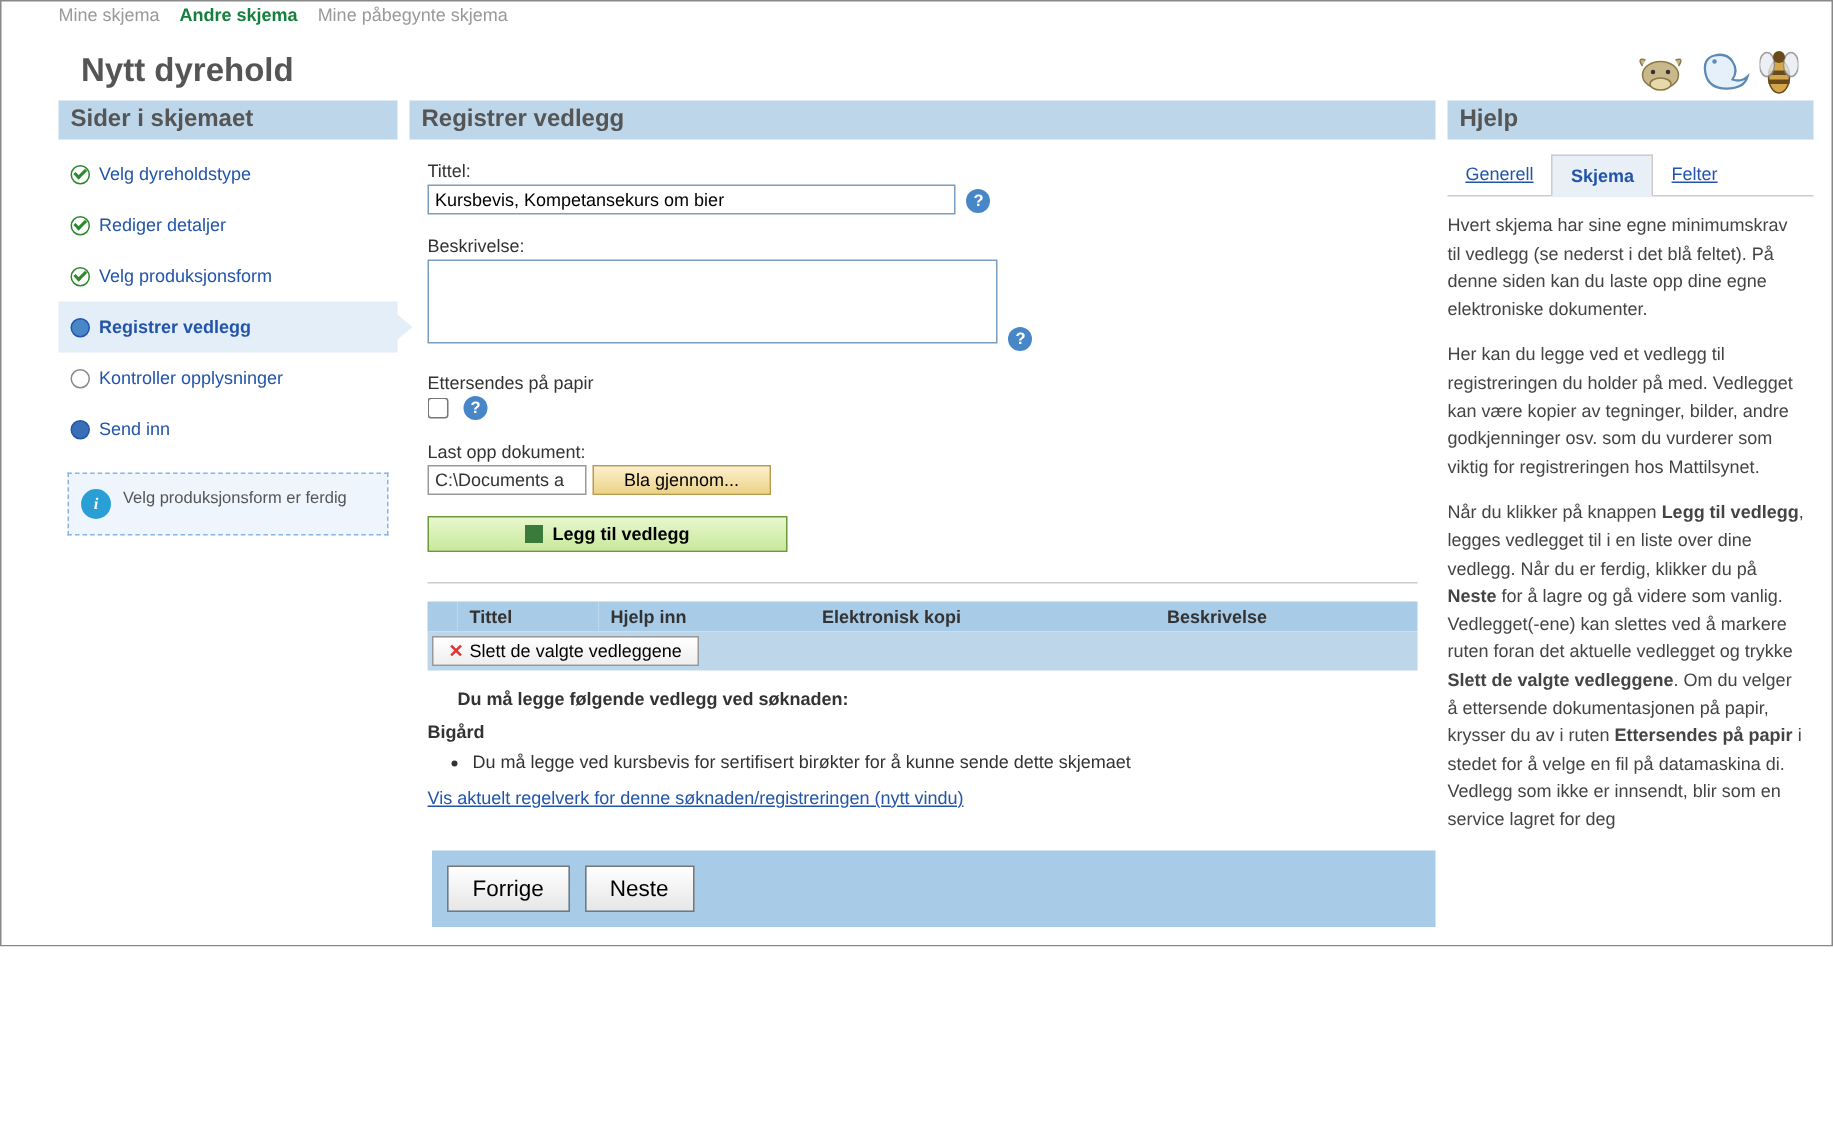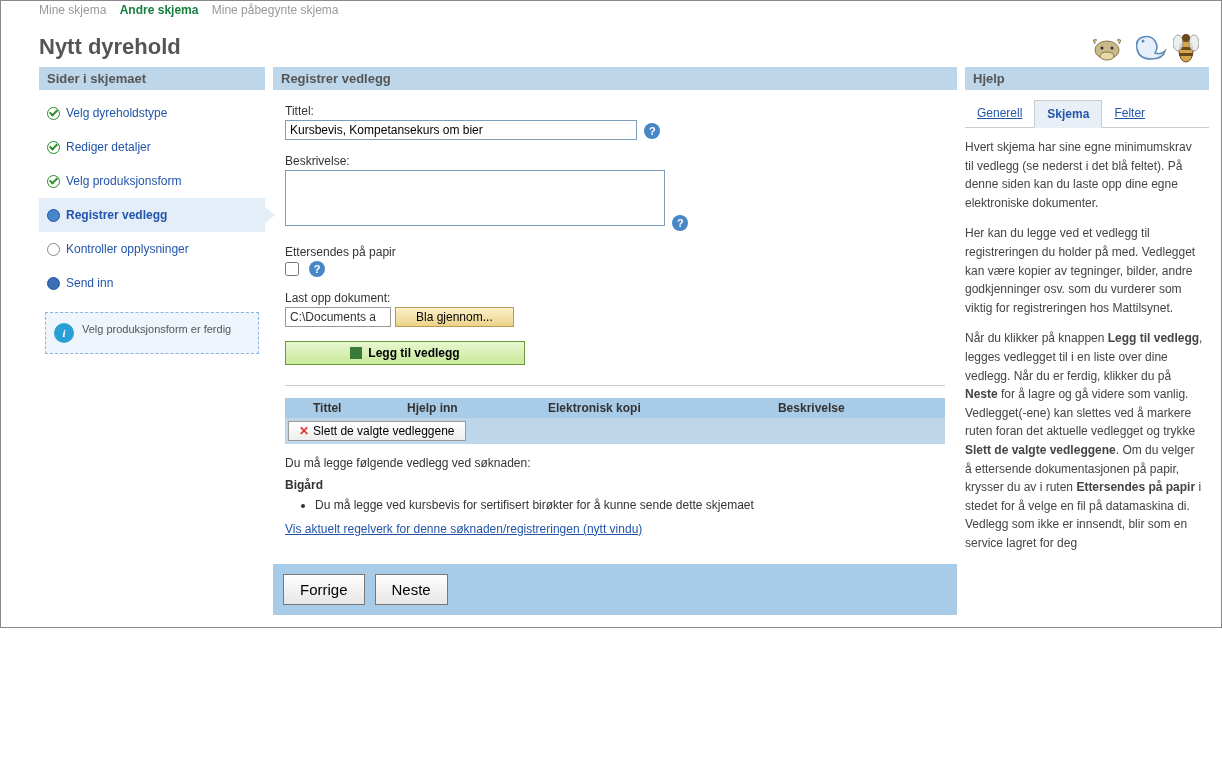--- a/index.html
+++ b/index.html
@@ -27,35 +27,36 @@
   .header-row {
     display: flex;
     justify-content: space-between;
     align-items: center;
     padding: 8px 0 2px 0;
   }
   .page-title {
     font-size: 22px;
     font-weight: bold;
     color: #555;
+    margin-left: 15px;
   }
   .header-icons { display:flex; align-items:center; gap:4px; padding-right:10px }
   .content-row {
     display: flex;
     gap: 8px;
     align-items: flex-start;
   }
   .sidebar { width: 226px; flex-shrink:0; }
   .main { width: 684px; flex-shrink:0; }
   .help-panel { flex:1; min-width:0; }
   .panel-header {
     background: #bed6ea;
     color: #555;
     font-weight: bold;
-    font-size: 13px;
+    font-size: 16px;
     padding: 4px 8px;
   }
   .sidebar ul { list-style: none; padding: 6px 0; }
   .sidebar li {
     padding: 10px 8px;
     display: flex;
     align-items: center;
     gap: 6px;
   }
   .sidebar li a {
@@ -163,30 +164,31 @@
     background:#bed6ea;
     padding:3px;
   }
   .delete-btn {
     background:linear-gradient(#fff,#eee);
     border:1px solid #999;
     padding:2px 10px;font-size:12px;cursor:pointer;
     display:inline-flex;align-items:center;gap:4px;
   }
   .x-icon { color:#d33; font-weight:bold; }
-  .req-text { margin-top:12px; font-weight:normal; }
+  .req-text { margin-top:12px; font-weight:bold;margin-left:20px; }
   .req-sub { margin-top:8px; font-weight:bold; }
   .req-list { margin:6px 0 10px 30px; }
   .req-list li { margin-bottom:4px; }
   .reg-link { color:#2255aa; text-decoration:underline; }
   .nav-bar {
     background:#a8cbe8;
     padding:10px;
     display:flex;gap:10px;
     margin-top:14px;
+    margin-left:15px;
   }
   .nav-btn {
     background:linear-gradient(#fff,#e6e6e6);
     border:1px solid #777;
     padding:6px 16px;
     font-size:15px;
     cursor:pointer;
     font-family:inherit;
   }
   .help-tabs {

